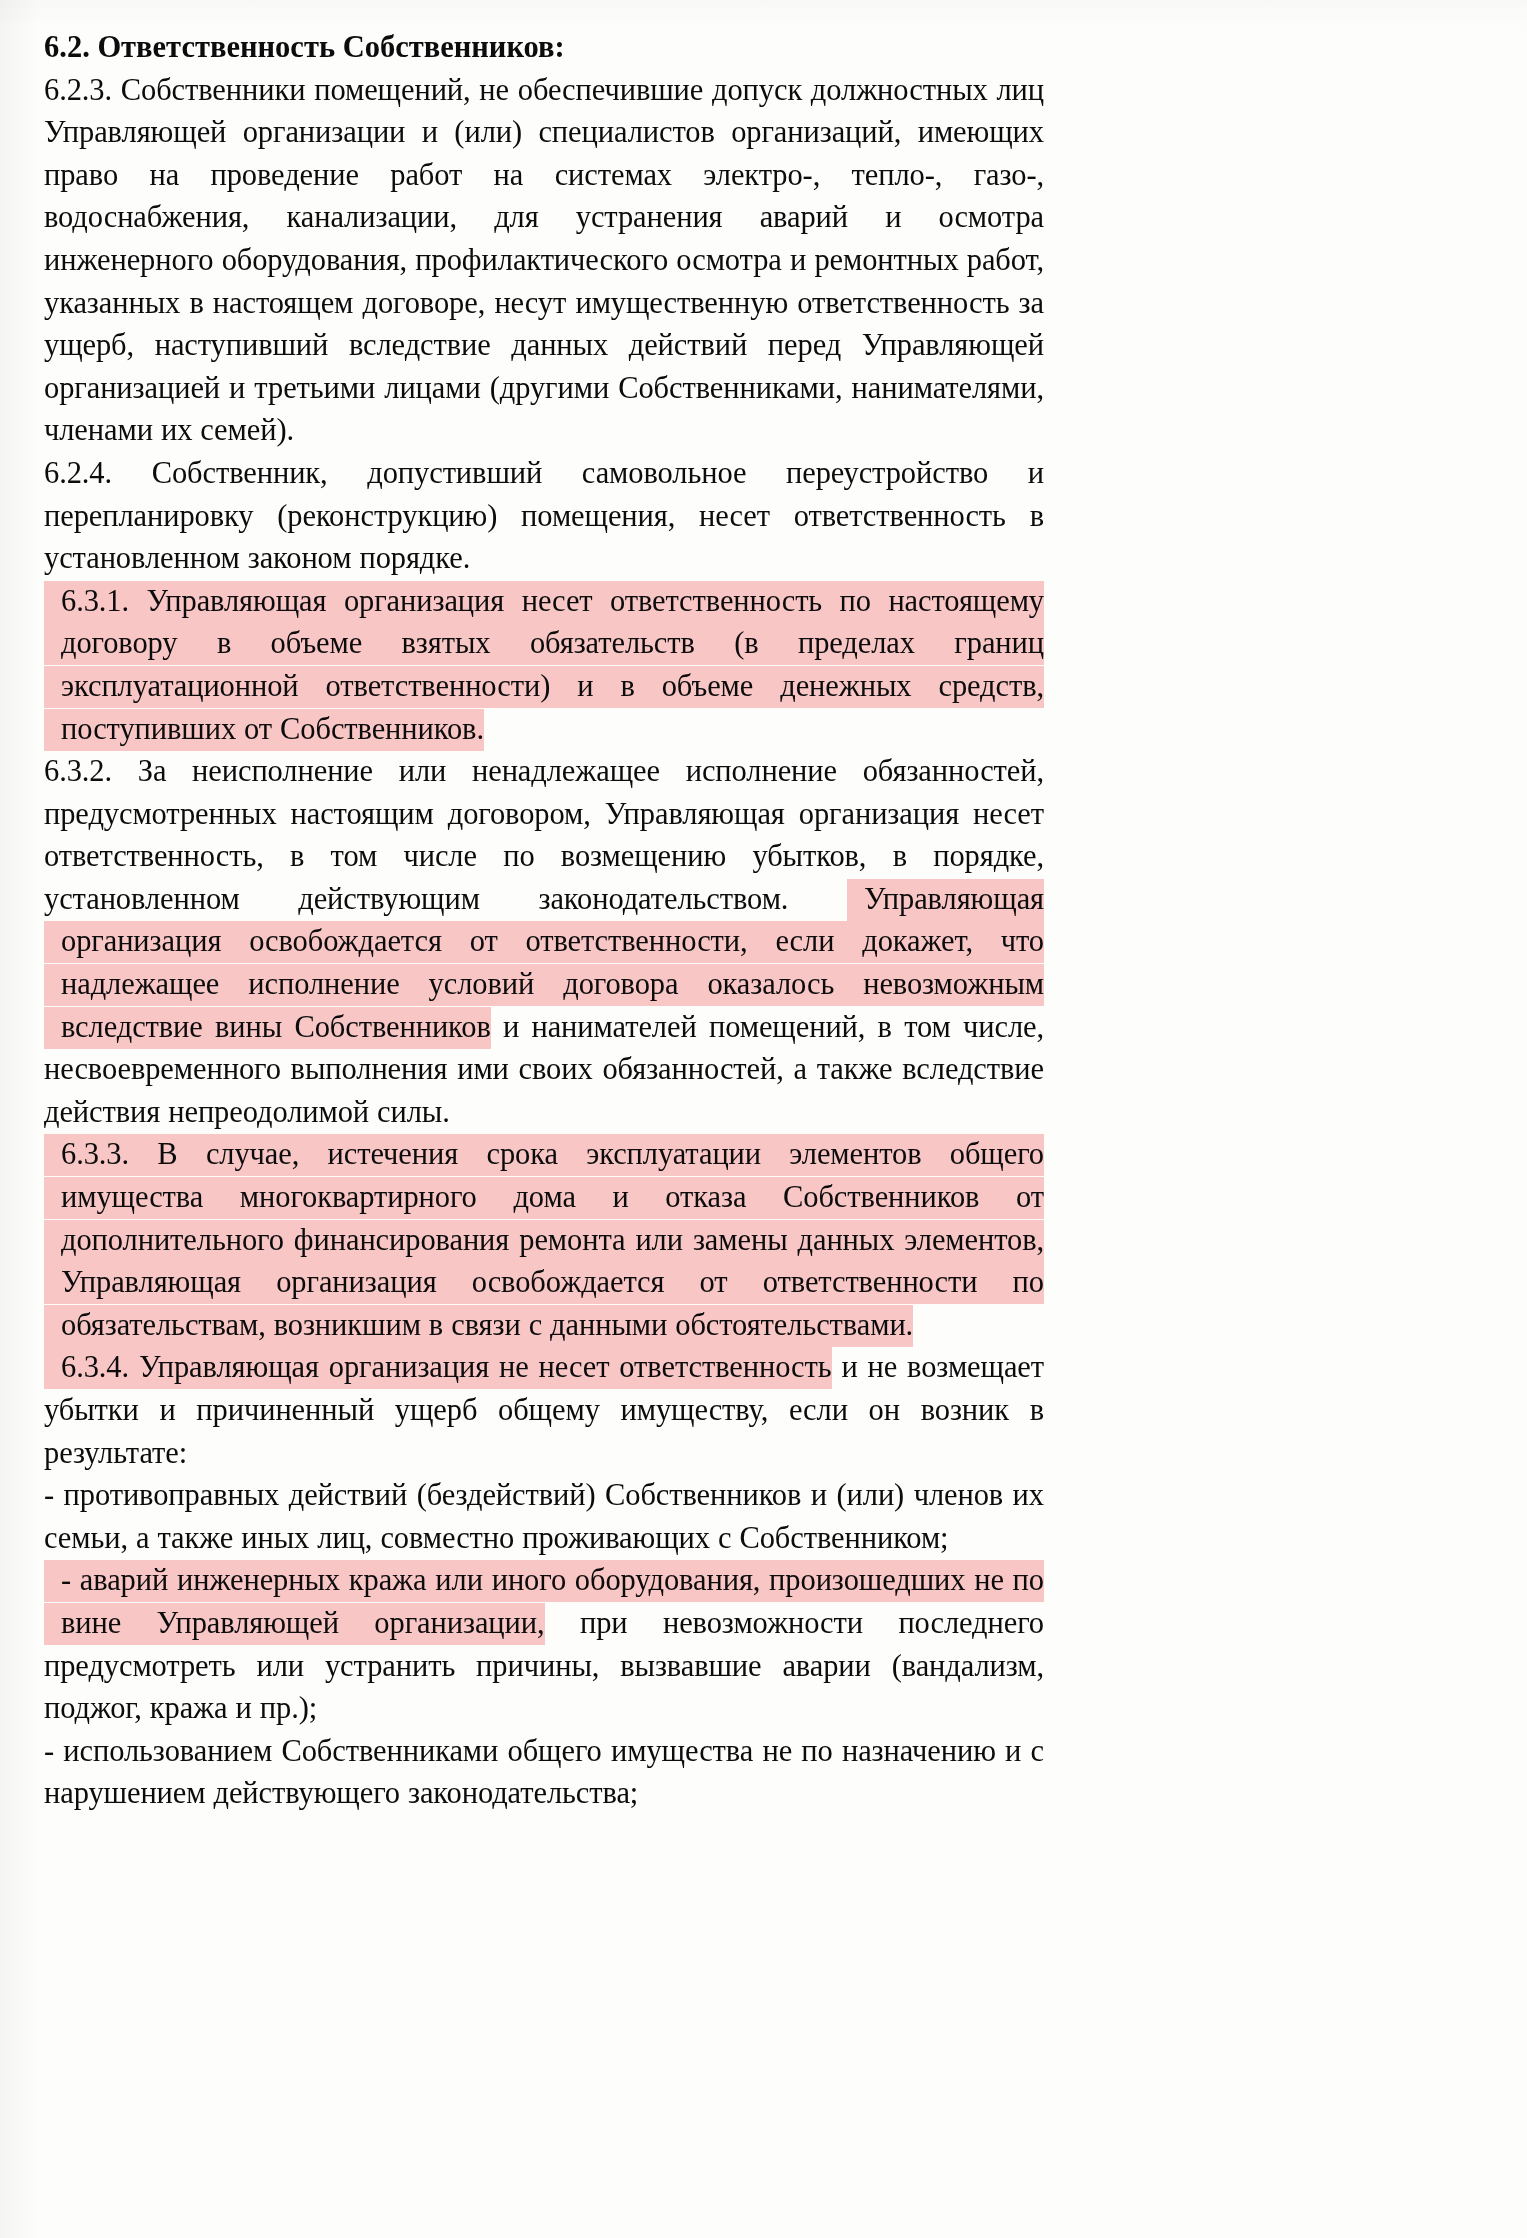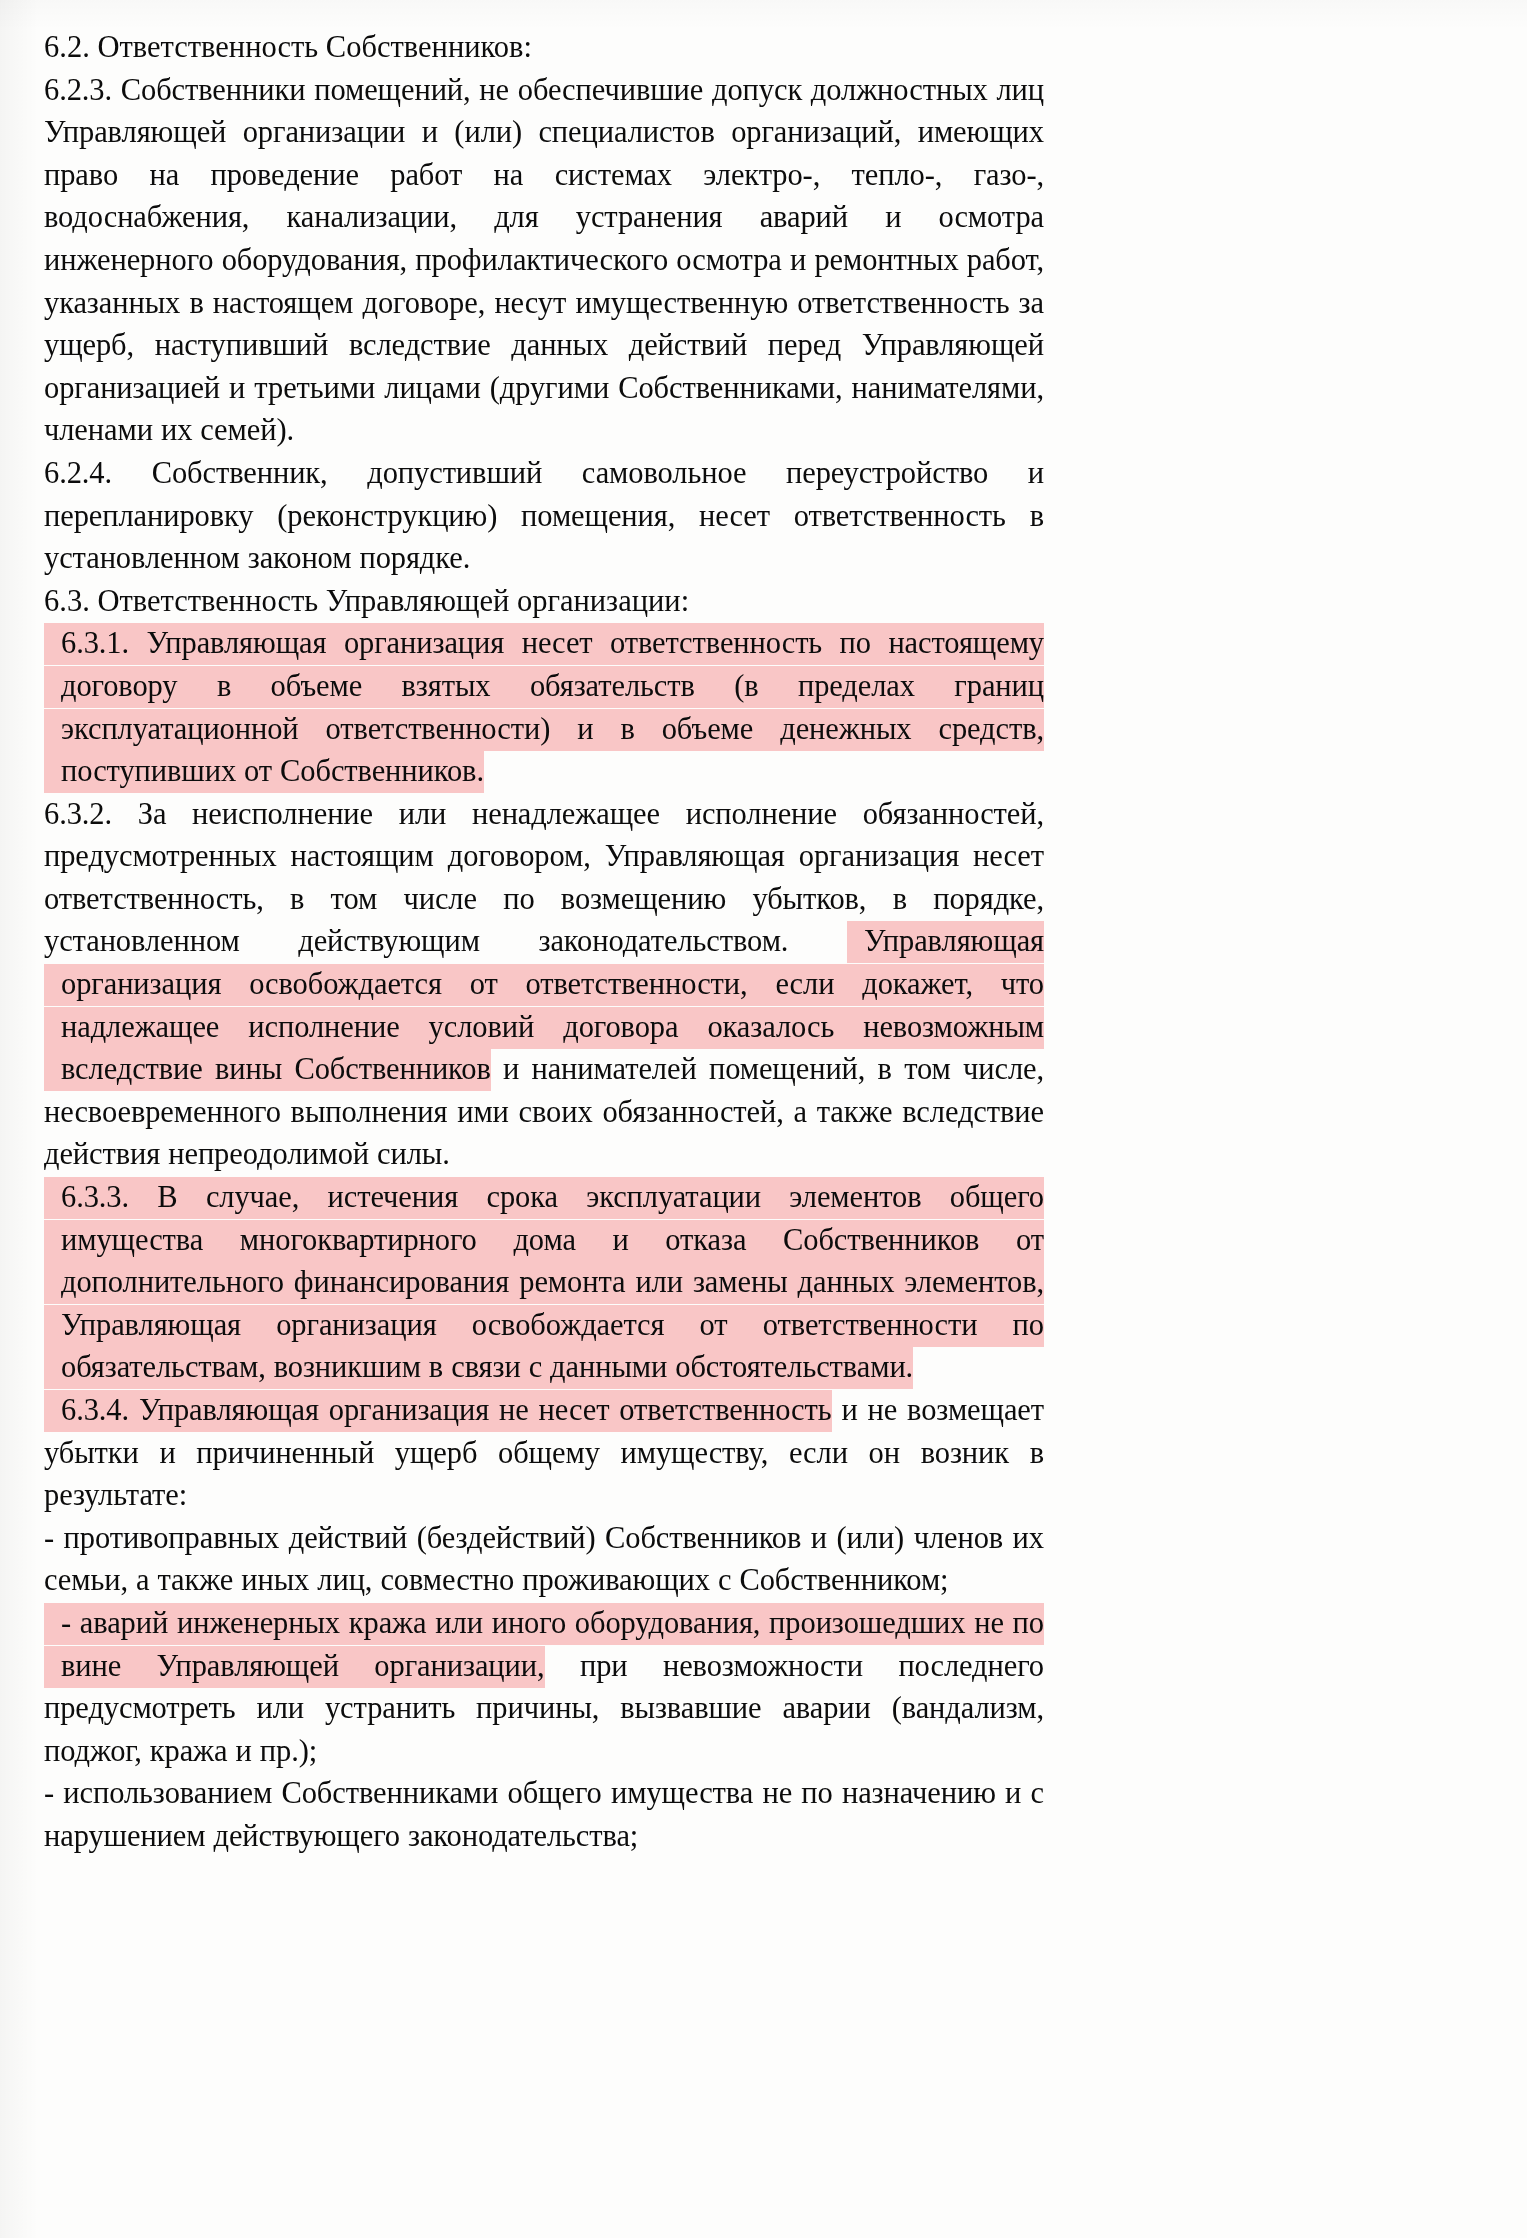--- a/index.html
+++ b/index.html
@@ -55,21 +55,21 @@
   p.para.last-justified {
     text-align-last: justify;
   }
 
   p.heading {
     margin: 0;
     padding: 0;
     text-align: left;
     font-size: 30.5px;
     line-height: 42.6px;
-    font-weight: normal;
+    font-weight: bold;
   }
 
   
   .hl {
     background-color: #f9c6c6;
     box-decoration-break: clone;
     -webkit-box-decoration-break: clone;
     padding: 3px 0 5px 17px;
   }
 
@@ -96,21 +96,20 @@
 
 
     <p class="heading">6.2. Ответственность Собственников:</p>
 
 
 
     <p class="para">6.2.3. Собственники помещений, не обеспечившие допуск должностных лиц Управляющей организации и (или) специалистов организаций, имеющих право на проведение работ на системах электро-, тепло-, газо-, водоснабжения, канализации, для устранения аварий и осмотра инженерного оборудования, профилактического осмотра и ремонтных работ, указанных в настоящем договоре, несут имущественную ответственность за ущерб, наступивший вследствие данных действий перед Управляющей организацией и третьими лицами (другими Собственниками, нанимателями, членами их семей).</p>
 
     <p class="para">6.2.4. Собственник, допустивший самовольное переустройство и перепланировку (реконструкцию) помещения, несет ответственность в установленном законом порядке.</p>
 
-    <p class="heading">6.3. Ответственность Управляющей организации:</p>
 
     <p class="para"><span class="hl">6.3.1. Управляющая организация несет ответственность по настоящему договору в объеме взятых обязательств (в пределах границ эксплуатационной ответственности) и в объеме денежных средств, поступивших от Собственников.</span></p>
 
     <p class="para"><span>6.3.2. За неисполнение или ненадлежащее исполнение обязанностей, предусмотренных настоящим договором, Управляющая организация несет ответственность, в том числе по возмещению убытков, в порядке, установленном действующим законодательством. </span><span class="hl">Управляющая организация освобождается от ответственности, если докажет, что надлежащее исполнение условий договора оказалось невозможным вследствие вины Собственников</span><span> и нанимателей помещений, в том числе, несвоевременного выполнения ими своих обязанностей, а также вследствие действия непреодолимой силы.</span></p>
 
     <p class="para"><span class="hl">6.3.3. В случае, истечения срока эксплуатации элементов общего имущества многоквартирного дома и отказа Собственников от дополнительного финансирования ремонта или замены данных элементов, Управляющая организация освобождается от ответственности по обязательствам, возникшим в связи с данными обстоятельствами.</span></p>
 
     <p class="para"><span class="hl">6.3.4. Управляющая организация не несет ответственность</span><span> и не возмещает убытки и причиненный ущерб общему имуществу, если он возник в результате:</span></p>
 
     <p class="para"> - противоправных действий (бездействий) Собственников и (или) членов их семьи, а также иных лиц, совместно проживающих с Собственником;</p>

